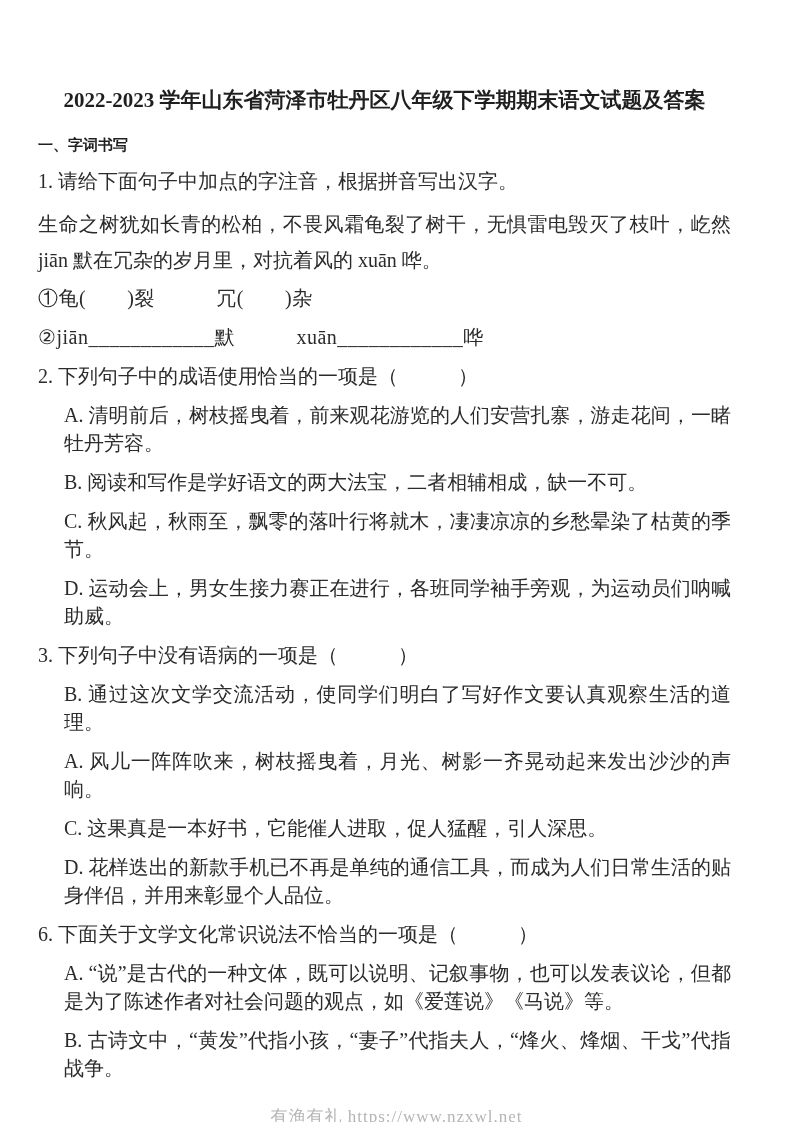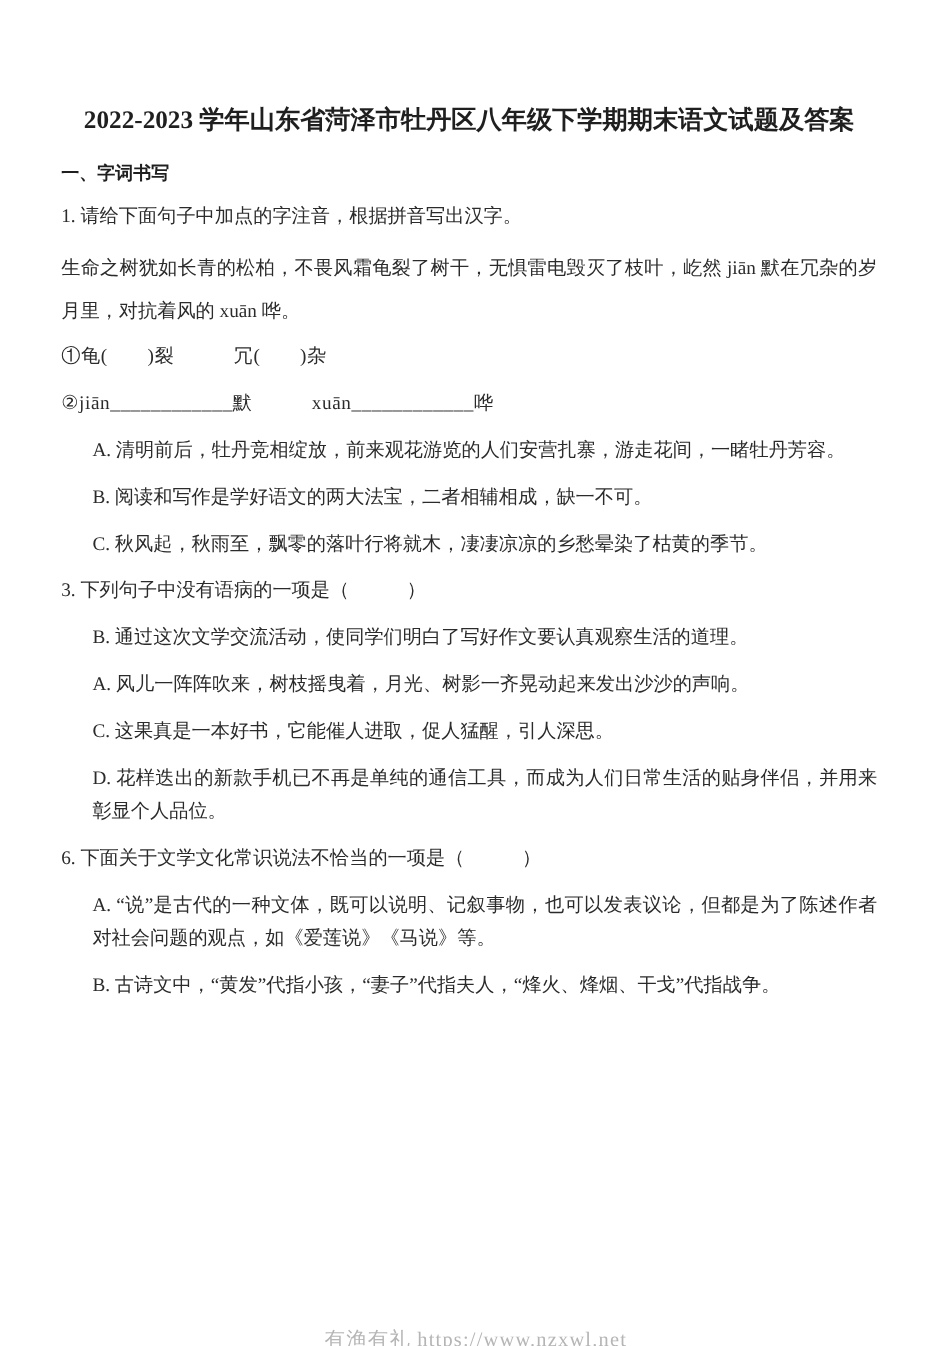--- a/index.html
+++ b/index.html
@@ -7,41 +7,41 @@
   body {
     width: 793px;
     height: 1122px;
     background: #ffffff;
     color: #2b2b2b;
     font-family: "Liberation Serif", "DejaVu Serif", serif;
     position: relative;
     overflow: hidden;
   }
   .page {
-    padding: 84px 62px 0 51px;
+    padding: 84px 62px 0 38px;
   }
   .doc-title {
     font-size: 21px;
     font-weight: bold;
     line-height: 33px;
     text-align: center;
     color: #1f1f1f;
     max-width: 650px;
     margin: 0 auto 14px auto;
   }
   .section-heading {
     font-size: 15px;
     font-weight: bold;
     line-height: 28px;
     margin: 0 0 8px 0;
     color: #1f1f1f;
     font-family: Liberation Serif, serif;
   }
   .para {
-    font-size: 16px;
+    font-size: 20px;
     line-height: 28px;
     margin: 0 0 11px 0;
     text-align: justify;
   }
   .passage {
     line-height: 36px;
     margin-bottom: 6px;
   }
   .option {
     margin-left: 26px;
@@ -70,23 +70,25 @@
   <h1 class="doc-title">2022-2023 学年山东省菏泽市牡丹区八年级下学期期末语文试题及答案</h1>
 
   <h2 class="section-heading">一、字词书写</h2>
 
   <p class="para">1. 请给下面句子中加点的字注音，根据拼音写出汉字。</p>
   <p class="para passage">生命之树犹如长青的松柏，不畏风霜龟裂了树干，无惧雷电毁灭了枝叶，屹然 jiān 默在冗杂的岁月里，对抗着风的 xuān 哗。</p>
   <p class="para blank-line">①龟(　　)裂　　　冗(　　)杂</p>
   <p class="para blank-line">②jiān____________默　　　xuān____________哗</p>
 
 
-  <p class="para option">A. 清明前后，牡丹竞相绽放，前来观花游览的人们安营扎寨，游走花间，一睹牡丹芳容。</p>
+  <p class="para">2. 下列句子中的成语使用恰当的一项是（　　　）</p>
+  <p class="para option">A. 清明前后，树枝摇曳着，前来观花游览的人们安营扎寨，游走花间，一睹牡丹芳容。</p>
   <p class="para option">B. 阅读和写作是学好语文的两大法宝，二者相辅相成，缺一不可。</p>
   <p class="para option">C. 秋风起，秋雨至，飘零的落叶行将就木，凄凄凉凉的乡愁晕染了枯黄的季节。</p>
+  <p class="para option">D. 运动会上，男女生接力赛正在进行，各班同学袖手旁观，为运动员们呐喊助威。</p>
 
   <p class="para">3. 下列句子中没有语病的一项是（　　　）</p>
   <p class="para option">B. 通过这次文学交流活动，使同学们明白了写好作文要认真观察生活的道理。</p>
   <p class="para option">A. 风儿一阵阵吹来，树枝摇曳着，月光、树影一齐晃动起来发出沙沙的声响。</p>
   <p class="para option">C. 这果真是一本好书，它能催人进取，促人猛醒，引人深思。</p>
   <p class="para option">D. 花样迭出的新款手机已不再是单纯的通信工具，而成为人们日常生活的贴身伴侣，并用来彰显个人品位。</p>
 
   <p class="para">6. 下面关于文学文化常识说法不恰当的一项是（　　　）</p>
   <p class="para option">A. “说”是古代的一种文体，既可以说明、记叙事物，也可以发表议论，但都是为了陈述作者对社会问题的观点，如《爱莲说》《马说》等。</p>
   <p class="para option">B. 古诗文中，“黄发”代指小孩，“妻子”代指夫人，“烽火、烽烟、干戈”代指战争。</p>

